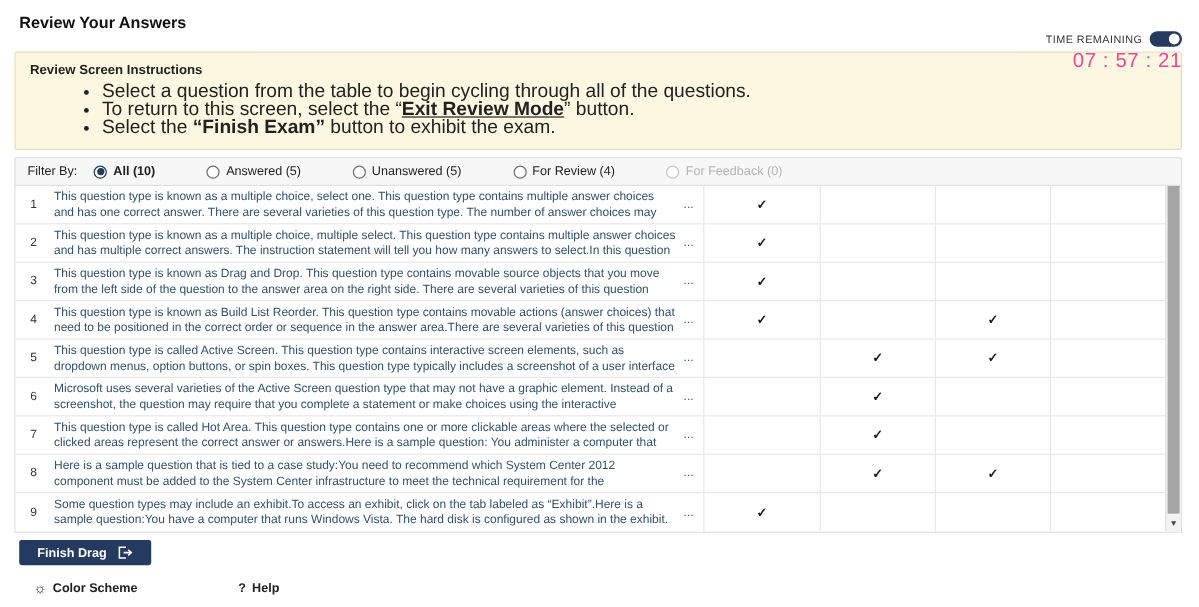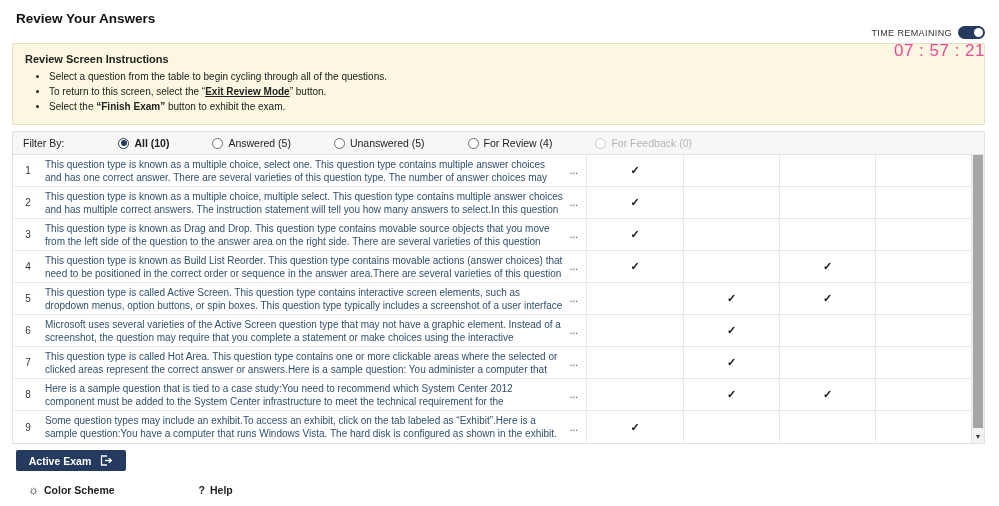--- a/index.html
+++ b/index.html
@@ -17,27 +17,27 @@
   .timer-label { font-size: 9px; color: #333; letter-spacing: .4px; }
   .toggle { width: 27px; height: 13px; border-radius: 7px; background: #243a5e; position: relative; cursor: pointer; }
   .toggle .knob { position: absolute; top: 2px; right: 2px; width: 9px; height: 9px; border-radius: 50%; background: #fff; }
   .timer-value { font-size: 17px; color: #ec4899; margin-top: 2px; letter-spacing: .5px; }
 
   
   .instructions { margin: 17px 14px 0 12px; background: #fbf7e0; border: 1px solid #e6dfc0;
     border-radius: 2px; padding: 9px 12px 10px 12px; }
   .instructions h2 { font-size: 11px; font-weight: bold; color: #222; margin-bottom: 4px; }
   .instructions ul { margin-left: 24px; }
-  .instructions li { font-size: 10px; color: #222; line-height: 15px; }
+  .instructions li { font-size: 16px; color: #222; line-height: 15px; margin-left: 36px; }
   .seg-b { font-weight: bold; }
   .seg-bu { font-weight: bold; text-decoration: underline; }
 
   
   .filterbar { margin: 6px 14px 0 12px; height: 24px; background: #f7f7f7;
-    border: 1px solid #e2e2e2; display: flex; align-items: center; padding: 0 10px; gap: 40px; }
+    border: 1px solid #e2e2e2; display: flex; align-items: center; padding: 0 10px; }
   .filter-label { font-size: 10.5px; color: #222; margin-right: 14px; }
   .filter-opt { display: flex; align-items: center; gap: 5px; margin-right: 43px; cursor: pointer; }
   .radio { width: 11px; height: 11px; border: 1px solid #6e6e6e; border-radius: 50%; background: #fff;
     position: relative; flex: 0 0 auto; }
   .filter-opt.sel .radio { border-color: #243a5e; }
   .filter-opt.sel .radio::after { content: ""; position: absolute; top: 1.5px; left: 1.5px;
     width: 6px; height: 6px; border-radius: 50%; background: #243a5e; }
   .filter-opt span { font-size: 10.5px; color: #222; white-space: nowrap; }
   .filter-opt.sel span { font-weight: bold; }
   .filter-opt.disabled .radio { border-color: #c6c6c6; }
@@ -237,21 +237,21 @@
           <div class="td-mark"></div>
         </div>
       </div>
     <div class="vscroll">
       <div class="thumb"></div>
       <div class="down-btn">▼</div>
     </div>
   </div>
 
   <button class="finish-btn">
-    <span>Active Exam</span>
+    <span>Finish Drag</span>
     <svg width="13" height="11" viewBox="0 0 13 11" fill="none">
       <path d="M7 1 H1.5 V10 H7" stroke="#ffffff" stroke-width="1.3"></path>
       <path d="M5 5.5 H11" stroke="#ffffff" stroke-width="1.3"></path>
       <path d="M8.8 3.2 L11.4 5.5 L8.8 7.8" stroke="#ffffff" stroke-width="1.3" fill="none"></path>
     </svg>
   </button>
 
   <div class="footer-links">
     <div class="flink">
       <span class="sun-icon">☼</span>

